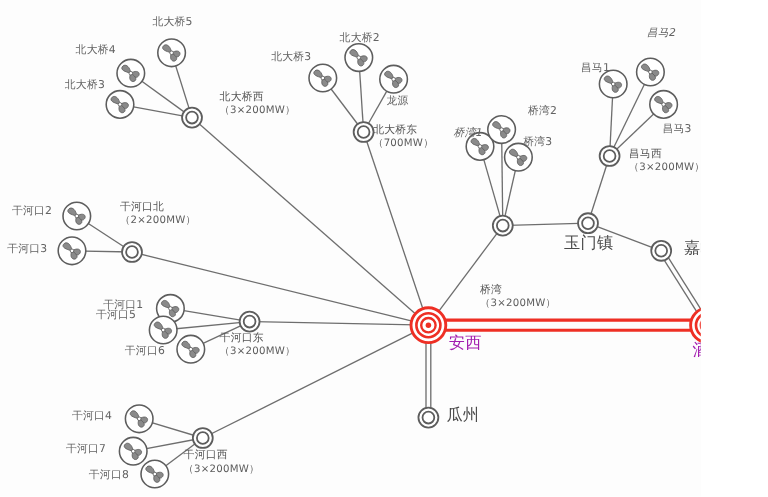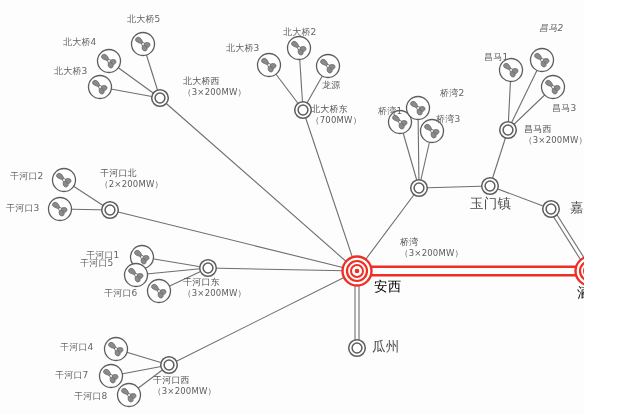--- a/index.html
+++ b/index.html
@@ -45,21 +45,21 @@
     font-size: 8.5px;
     color: #5d5d5d;
   }
   .lbl.city {
     font-size: 13.5px;
     color: #4a4a4a;
     font-weight: 500;
   }
   .lbl.city-red {
     font-size: 13.5px;
-    color: #000000;
+    color: #a21caf;
     font-weight: 500;
   }
 </style>
 </head>
 <body>
 
 <div id="diagram-root">
   <svg id="net-svg" viewBox="0 0 640 414" xmlns="http://www.w3.org/2000/svg">
     <defs>
       <g id="turbine-glyph">
@@ -156,21 +156,21 @@
         <use href="#red-glyph" x="0" y="0" transform="translate(590,271)" xlink:href="#red-glyph"></use>
       </g>
   </svg>
   <div id="layer-labels">
       <div class="lbl wind" style="left: 127px; top: 14px;"><span>北大桥5</span></div>
       <div class="lbl wind" style="left: 63px; top: 37px;"><span>北大桥4</span></div>
       <div class="lbl wind" style="left: 54px; top: 66px;"><span>北大桥3</span></div>
       <div class="lbl wind" style="left: 283px; top: 27px;"><span>北大桥2</span></div>
       <div class="lbl wind" style="left: 226px; top: 43px;"><span>北大桥3</span></div>
       <div class="lbl wind" style="left: 322px; top: 80px;"><span>龙源</span></div>
-      <div class="lbl wind" style="left: 378px; top: 106px;"><span>桥湾1</span></div>
+      <div class="lbl wind" style="left: 378px; top: 106px; font-style: italic;"><span>桥湾1</span></div>
       <div class="lbl wind" style="left: 420px; top: 88px; margin-left: 20px;"><span>桥湾2</span></div>
       <div class="lbl wind" style="left: 436px; top: 114px;"><span>桥湾3</span></div>
       <div class="lbl wind" style="left: 484px; top: 52px;"><span>昌马1</span></div>
       <div class="lbl wind" style="left: 539px; top: 23px; font-style: italic;"><span>昌马2</span></div>
       <div class="lbl wind" style="left: 552px; top: 103px;"><span>昌马3</span></div>
       <div class="lbl wind" style="left: 10px; top: 171px;"><span>干河口2</span></div>
       <div class="lbl wind" style="left: 6px; top: 203px;"><span>干河口3</span></div>
       <div class="lbl wind" style="left: 86px; top: 250px;"><span>干河口1</span></div>
       <div class="lbl wind" style="left: 80px; top: 258px;"><span>干河口5</span></div>
       <div class="lbl wind" style="left: 104px; top: 288px;"><span>干河口6</span></div>

